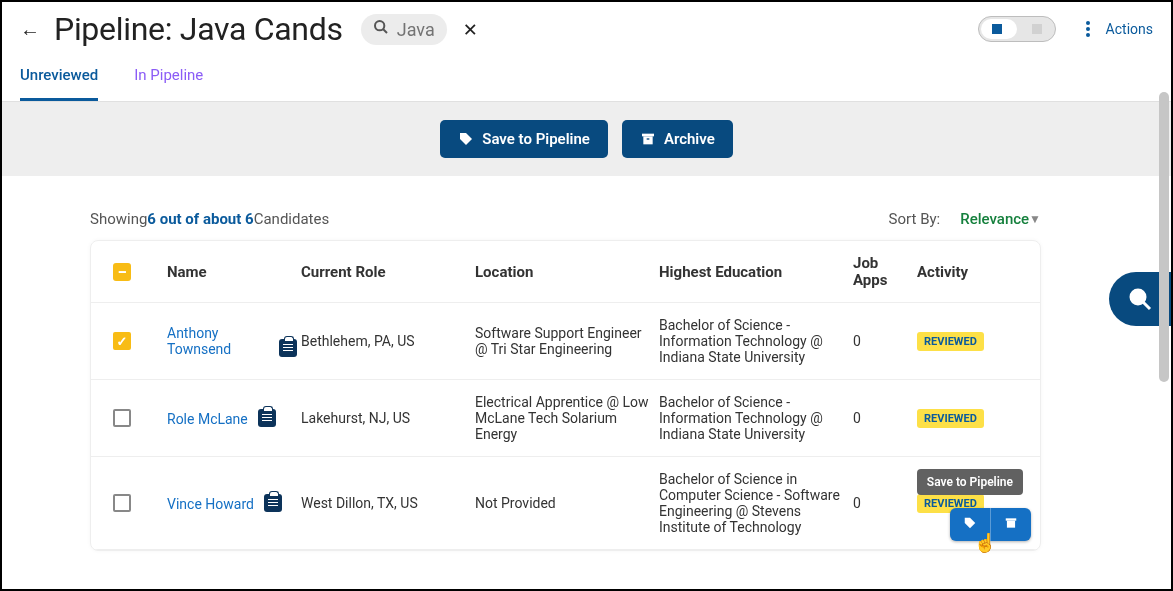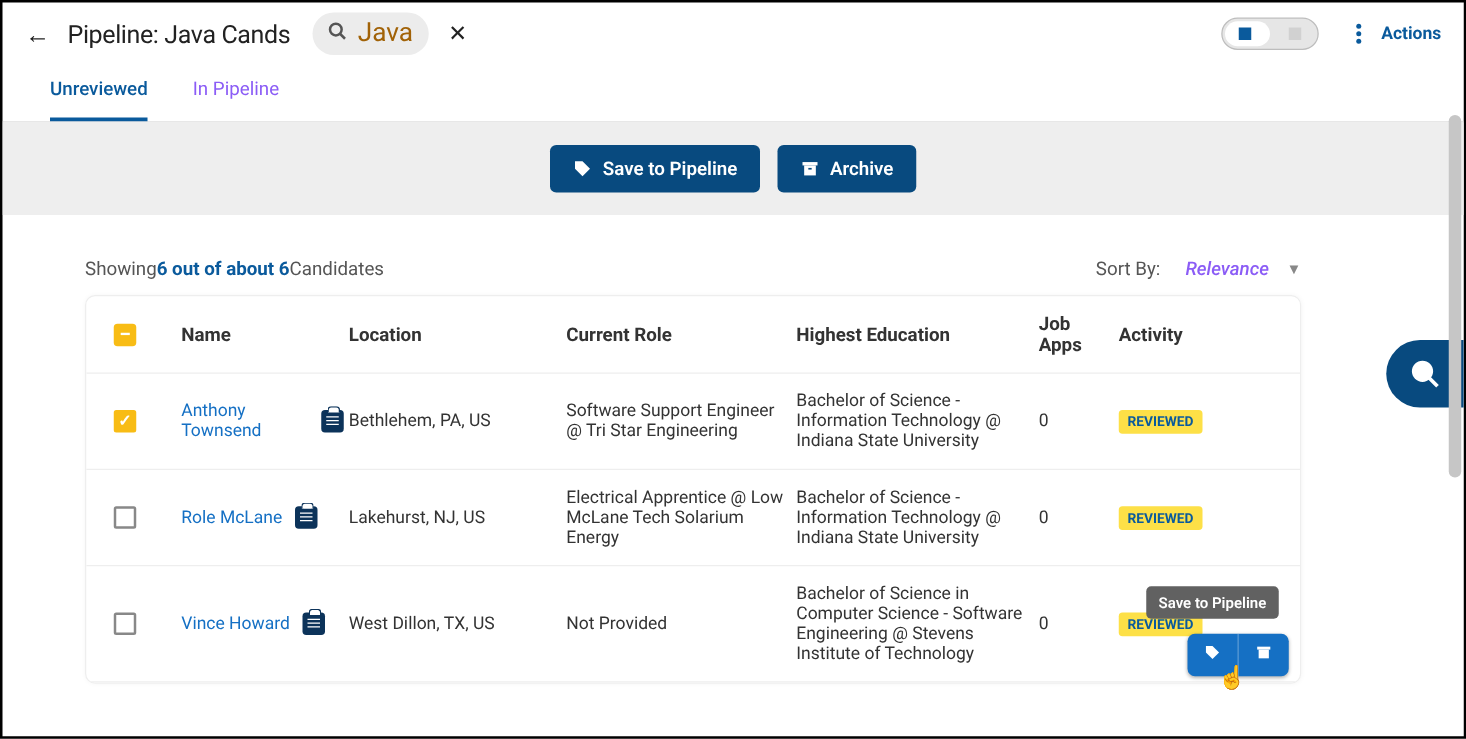--- a/index.html
+++ b/index.html
@@ -1,61 +1,61 @@
 <!DOCTYPE html>
 <html><head>
 <meta charset="utf-8">
 <style>
   * { box-sizing: border-box; margin: 0; padding: 0; font-family: -apple-system, BlinkMacSystemFont, "Segoe UI", Roboto, Arial, sans-serif; }
   body { width: 1173px; height: 591px; background: #fff; border: 2px solid #000; overflow: hidden; position: relative; }
   
   .header { display: flex; align-items: center; padding: 8px 18px; gap: 14px; }
   .back-arrow { font-size: 20px; cursor: pointer; color: #222; }
-  .page-title { font-size: 20px; font-weight: 400; color: #222; letter-spacing: -0.3px; }
+  .page-title { font-size: 32px; font-weight: 400; color: #222; letter-spacing: -0.3px; }
   .search-pill { display: flex; align-items: center; background: #ececec; border-radius: 18px; padding: 5px 12px; gap: 8px; margin-left: 4px; }
   .search-pill .sicon { color: #555; }
-  .search-pill .stext { color: #a16207; font-size: 21px; }
+  .search-pill .stext { color: #737373; font-size: 18px; }
   .clear-x { font-size: 18px; cursor: pointer; color: #222; margin-left: 2px; }
   .header-spacer { flex: 1; }
   .toggle { width: 78px; height: 26px; background: #e6e6e6; border-radius: 14px; display: flex; align-items: center; padding: 2px; border: 1px solid #bdbdbd; cursor: pointer; }
   .toggle .knob-on { width: 36px; height: 20px; background: #fff; border-radius: 12px; display:flex; align-items:center; justify-content:center; }
   .toggle .knob-on .sq { width: 10px; height: 10px; background: #0a5a9c; margin-left:-4px;}
   .toggle .knob-off { width: 36px; display:flex; align-items:center; justify-content:center; }
   .toggle .knob-off .sq { width: 10px; height: 10px; background: #d1d1d1; margin-left:4px;}
-  .actions-menu { display: flex; align-items: center; gap: 16px; color: #0a5a9c; margin-left: 16px; cursor: pointer; font-weight: 700; font-size: 14px;}
+  .actions-menu { display: flex; align-items: center; gap: 16px; color: #0a5a9c; margin-left: 16px; cursor: pointer; font-weight: 400; font-size: 14px;}
   .dots { display:flex; flex-direction:column; gap:2px; }
   .dots span { width:4px; height:4px; background:#0a5a9c; border-radius:50%; display:block;}
   
-  .tabs { display:flex; padding: 0 38px; gap: 36px; border-bottom: 1px solid #e0e0e0; }
+  .tabs { display:flex; padding: 0 18px; gap: 36px; border-bottom: 1px solid #e0e0e0; }
   .tab { padding: 10px 0 14px; font-size: 15px; color: #8b5cf6; cursor:pointer; }
   .tab.active { color: #0a5a9c; border-bottom: 3px solid #0a5a9c; font-weight: 500;}
   
   .action-bar { background: #eeeeee; padding: 18px 0; display:flex; justify-content:center; gap: 14px;}
   .btn-primary { background:#084a7f; color:#fff; border:none; border-radius:5px; padding:10px 18px; font-size:15px; font-weight:600; cursor:pointer; display:flex; align-items:center; gap:8px;}
   .btn-primary svg { fill:#fff;}
   
-  .content { padding: 34px 130px 0 66px; }
+  .content { padding: 34px 130px 0 88px; }
   .result-bar { display:flex; align-items:center; margin-bottom: 12px; font-size:15px; color:#555;}
   .result-bar .count { color:#0a5a9c; font-weight:700; }
   .result-bar .spacer { flex:1;}
   .sort-label { color:#555; margin-right:20px;margin-left:39px;}
-  .sort-value { color:#8b5cf6; font-weight:500; margin-right:14px; cursor:pointer;font-style:italic;}
+  .sort-value { color:#15803d; font-weight:500; cursor:pointer;}
   .sort-caret { color:#888; font-size:12px; cursor:pointer;}
   
   .table { border:1px solid #eee; border-radius:8px; box-shadow: 0 0 4px rgba(0,0,0,0.04); overflow:hidden;}
   .thead, .trow { display:grid; grid-template-columns: 50px 130px 170px 180px 190px 60px 100px; align-items:center; padding: 14px 12px 14px 22px; border-bottom:1px solid #eee; column-gap:4px;}
   .thead { font-weight:700; color:#333; font-size:15px; }
   .thead .twoline { line-height:1.1;}
   .check-header { width:18px; height:18px; background:#f8bc15; border-radius:3px; display:flex; align-items:center; justify-content:center; color:#fff; font-weight:900; font-size:14px;}
   
   .trow { font-size:14px; color:#333; }
   .cb { width:18px; height:18px; border:2px solid #888; border-radius:2px; cursor:pointer; display:flex; align-items:center; justify-content:center;}
   .cb.checked { background:#f8bc15; border-color:#f8bc15;}
   .cb.checked::after { content:"✓"; color:#fff; font-size:13px; font-weight:900;}
-  .name-cell { display:flex; align-items:center; gap:10px;}
+  .name-cell { display:flex; align-items:flex-end; gap:10px;}
   .name-link { color:#1570c4; cursor:pointer;}
   .clip-icon { width:18px; height:18px; background:#0c335a; border-radius:3px; position:relative; flex:0 0 18px;}
   .clip-icon::before{ content:""; position:absolute; top:-3px; left:5px; width:8px; height:4px; border:1px solid #0c335a; border-bottom:none; border-radius:3px 3px 0 0; background:#fff;}
   .clip-icon::after{ content:""; position:absolute; top:5px; left:4px; width:10px; height:1px; background:#fff; box-shadow:0 3px 0 #fff, 0 6px 0 #fff;}
   .badge { background:#fde047; color:#0a5a9c; font-size:11px; font-weight:700; padding:3px 7px; border-radius:3px; display:inline-block;}
   
   .row-actions { display:flex; background:#1570c4; border-radius:6px; overflow:hidden; position:absolute; right:140px; bottom:48px; box-shadow:0 1px 3px rgba(0,0,0,.3);}
   .row-actions button { background:transparent; border:none; color:#fff; padding:8px 12px; cursor:pointer;}
   .row-actions button:first-child { border-right:1px solid rgba(255,255,255,.3);}
   .tooltip { position:absolute; right:148px; bottom:94px; background:#616161; color:#fff; font-size:12px; font-weight:600; padding:6px 10px; border-radius:4px; white-space:nowrap;}
@@ -134,22 +134,22 @@
     <span class="sort-value">Relevance</span>
     <span class="sort-caret">▼</span>
   </div>
 
   <div class="table">
     <div class="thead">
       <div>
           <div class="check-header">–</div>
         </div>
       <div>Name</div>
+      <div>Current Role</div>
       <div>Location</div>
-      <div>Current Role</div>
       <div>Highest Education</div>
       <div class="twoline"><span>Job</span><br><span>Apps</span></div>
       <div>Activity</div>
     </div>
     <div id="tbody">
         <div class="trow">
     <div>
             <div class="cb checked"></div>
           </div>
     <div class="name-cell">

